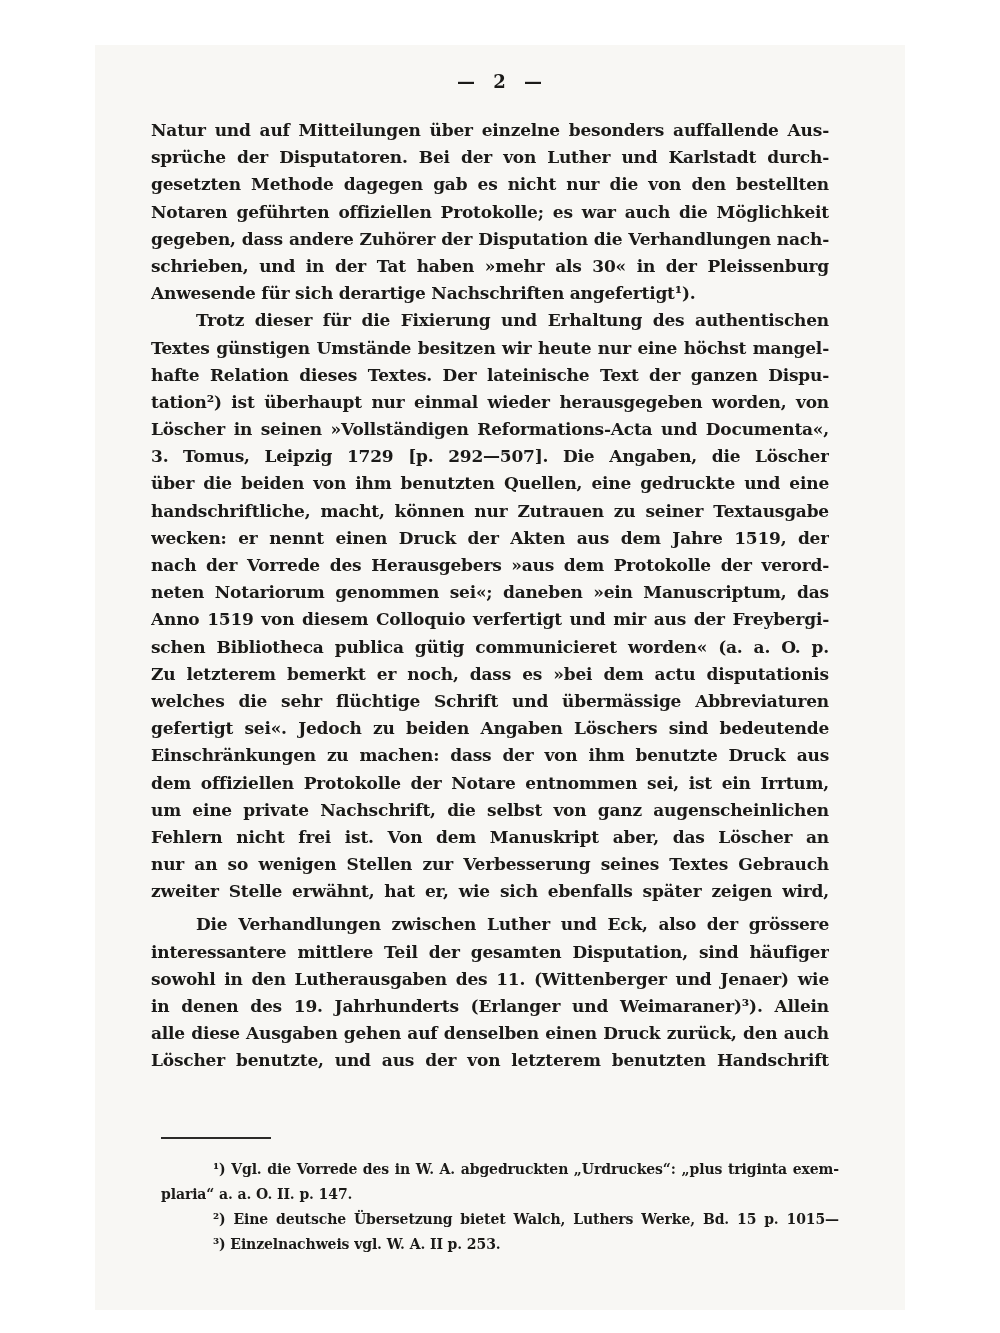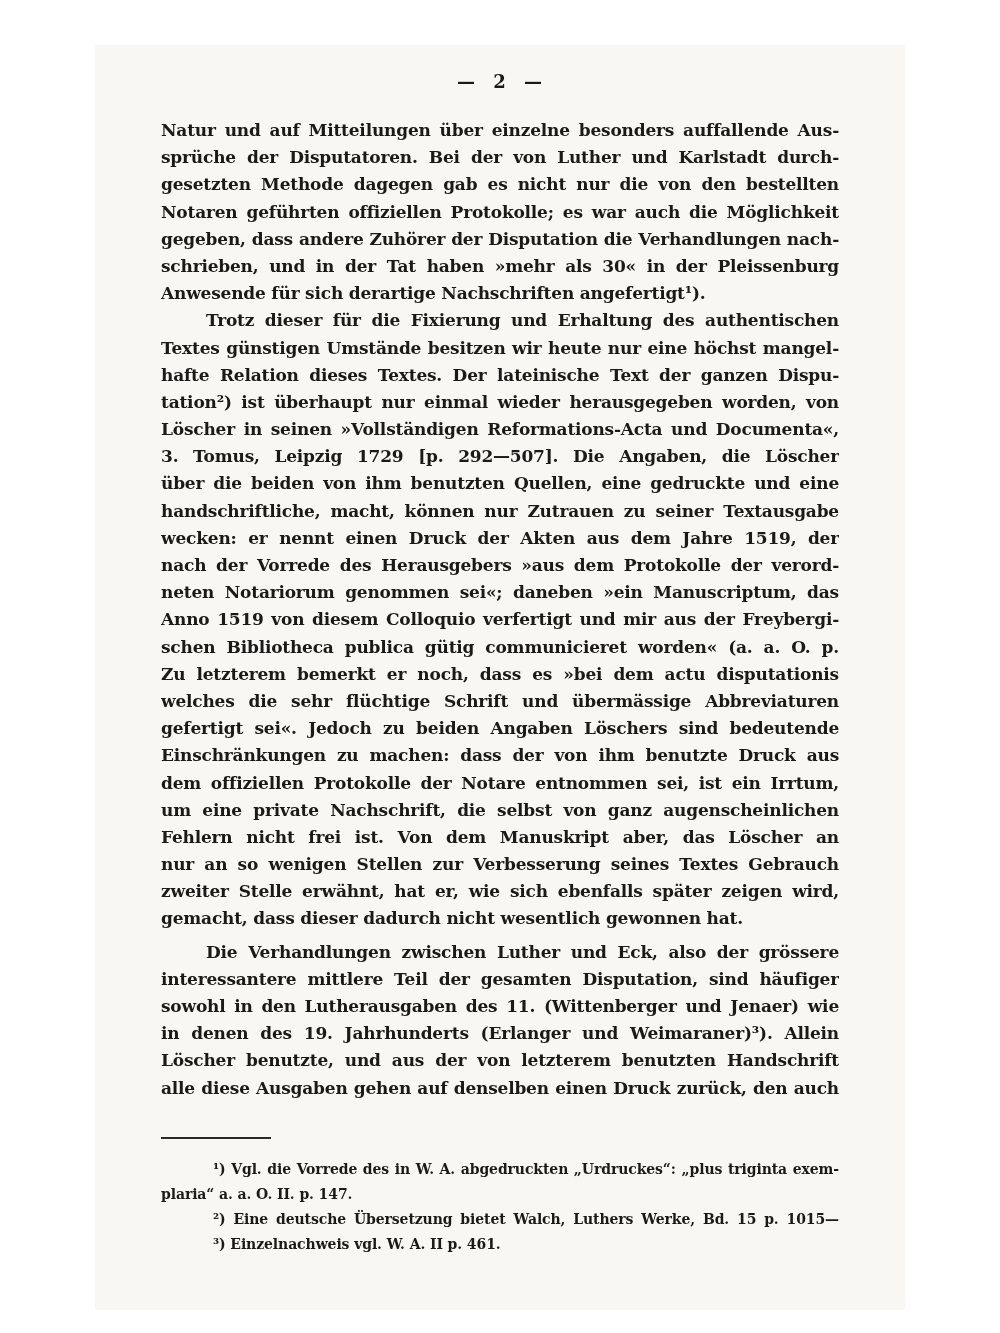--- a/index.html
+++ b/index.html
@@ -32,21 +32,21 @@
     left: 0;
     width: 100%;
     text-align: center;
     font-size: 18px;
     font-weight: bold;
     word-spacing: 10px;
     letter-spacing: 1px;
   }
   .body-text {
     position: absolute;
-    left: 66px;
+    left: 56px;
     top: 72px;
     width: 678px;
   }
   .para { margin: 0; }
   .para.space-before { margin-top: 6px; }
   .line {
     height: 27.2px;
     line-height: 27.2px;
     font-size: 17px;
     font-weight: bold;
@@ -121,32 +121,31 @@
           <div class="line just">schen Bibliotheca publica gütig communicieret worden« (a. a. O. p. 291).</div>
           <div class="line just">Zu letzterem bemerkt er noch, dass es »bei dem actu disputationis selbst,</div>
           <div class="line just">welches die sehr flüchtige Schrift und übermässige Abbreviaturen bezeugen,</div>
           <div class="line just">gefertigt sei«. Jedoch zu beiden Angaben Löschers sind bedeutende</div>
           <div class="line just">Einschränkungen zu machen: dass der von ihm benutzte Druck aus</div>
           <div class="line just">dem offiziellen Protokolle der Notare entnommen sei, ist ein Irrtum, der</div>
           <div class="line just">um eine private Nachschrift, die selbst von ganz augenscheinlichen</div>
           <div class="line just">Fehlern nicht frei ist. Von dem Manuskript aber, das Löscher an</div>
           <div class="line just">nur an so wenigen Stellen zur Verbesserung seines Textes Gebrauch</div>
           <div class="line just">zweiter Stelle erwähnt, hat er, wie sich ebenfalls später zeigen wird,</div>
-          <div class="line">gemacht, dass dieser dadurch nicht wesentlich gewonnen hat.</div>
         </div>
         <div class="para space-before">
           <div class="line just indent">Die Verhandlungen zwischen Luther und Eck, also der grössere und</div>
           <div class="line just">interessantere mittlere Teil der gesamten Disputation, sind häufiger ediert,</div>
           <div class="line just">sowohl in den Lutherausgaben des 11. (Wittenberger und Jenaer) wie</div>
           <div class="line just">in denen des 19. Jahrhunderts (Erlanger und Weimaraner)³). Allein</div>
+          <div class="line just">alle diese Ausgaben gehen auf denselben einen Druck zurück, den auch</div>
           <div class="line just">Löscher benutzte, und aus der von letzterem benutzten Handschrift</div>
-          <div class="line just">alle diese Ausgaben gehen auf denselben einen Druck zurück, den auch</div>
         </div>
       </div>
     <div class="fn-sep"></div>
     <div class="footnotes">
         <div class="fn-line just indent">¹) Vgl. die Vorrede des in W. A. abgedruckten „Urdruckes“: „plus triginta exem-</div>
         <div class="fn-line">plaria“ a. a. O. II. p. 147.</div>
         <div class="fn-line just indent">²) Eine deutsche Übersetzung bietet Walch, Luthers Werke, Bd. 15 p. 1015—1340.</div>
-        <div class="fn-line indent">³) Einzelnachweis vgl. W. A. II p. 461.</div>
+        <div class="fn-line indent">³) Einzelnachweis vgl. W. A. II p. 253.</div>
       </div>
   </div>
 </div>
 
 </body></html>

